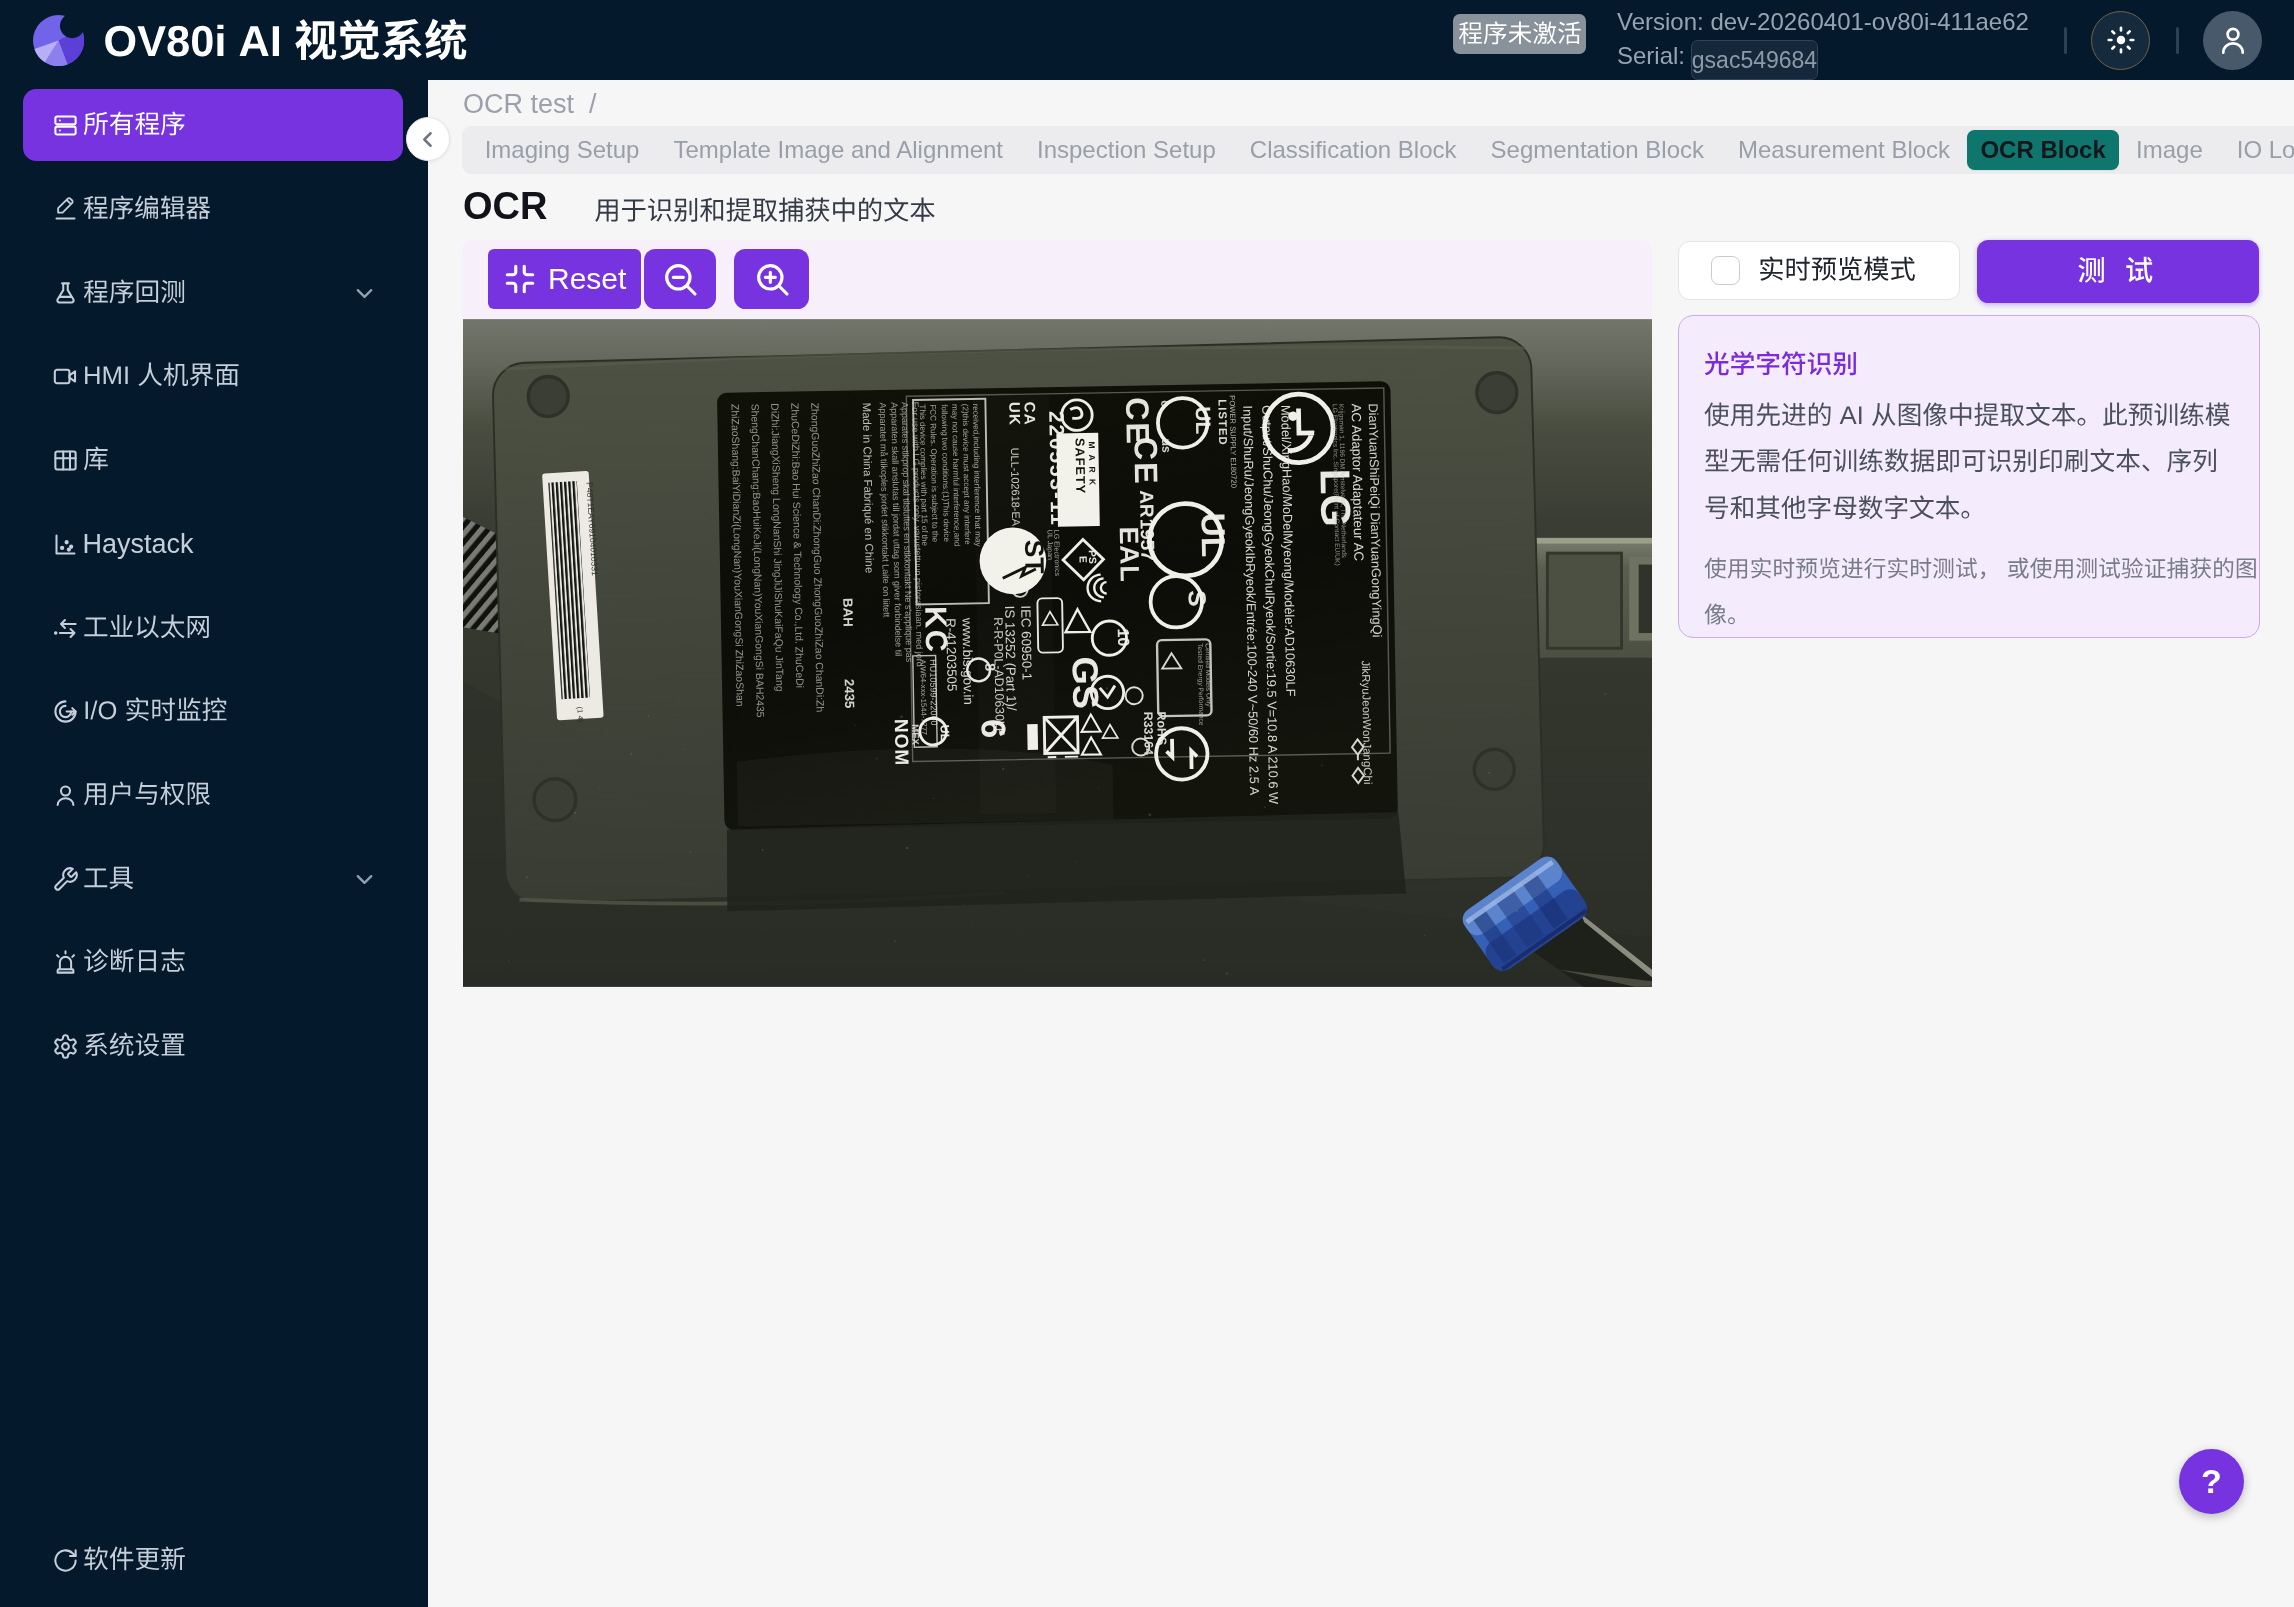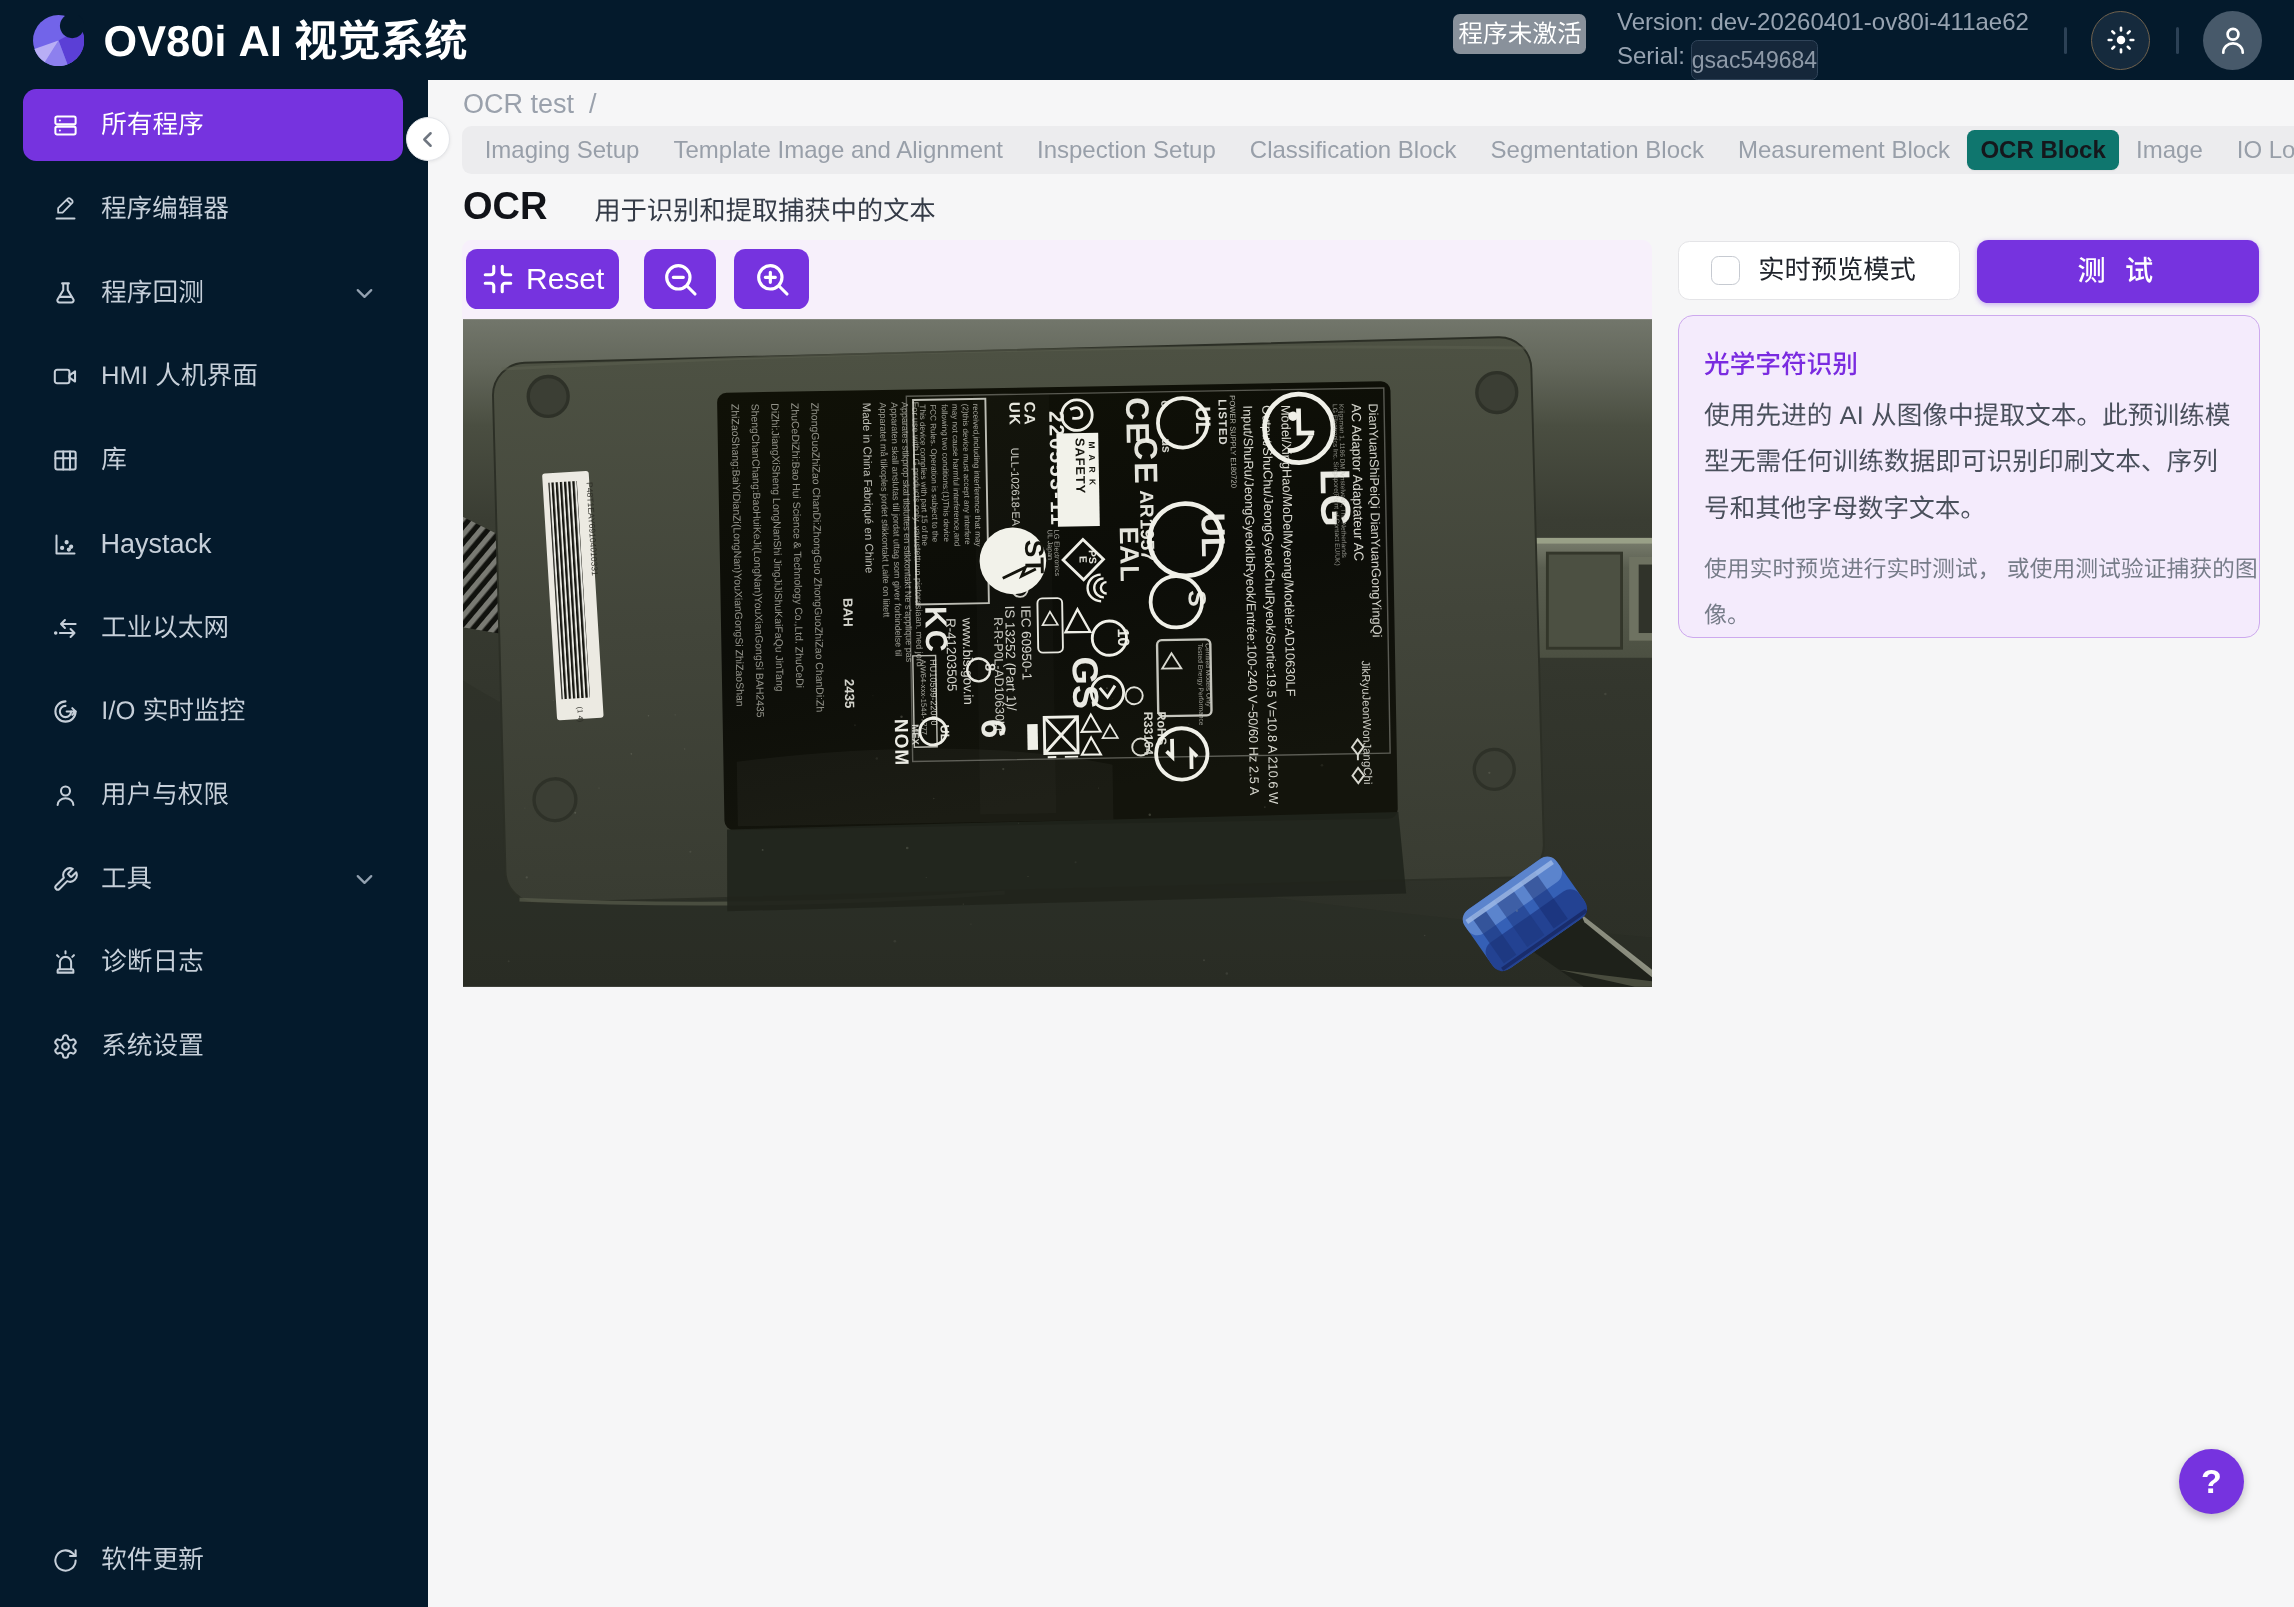--- a/index.html
+++ b/index.html
@@ -23,21 +23,21 @@
 #sunbtn { position:absolute; left:2091px; top:10.5px; width:59px; height:59px; border-radius:50%;
   background:#152a3d; border:1.9px solid #70624e; color:#fff; display:flex; align-items:center; justify-content:center; }
 #avatar { position:absolute; left:2203px; top:10.5px; width:59px; height:59px; border-radius:50%;
   background:#47596a; color:#fff; display:flex; align-items:center; justify-content:center; }
 
 
 .mi { position:absolute; left:23px; width:380px; height:72px; border-radius:13.3px;
   color:#c6cfd9; display:flex; align-items:center; }
 .mi.active { background:#7633df; color:#fff; }
 .mic { margin-left:28.5px; width:27px; height:27px; }
-.mtx { margin-left:22px; }
+.mtx { margin-left:4px; }
 .mt-lat { font-size:27px; }
 .chev { position:absolute; right:25px; top:23px; color:#93a1b0; }
 
 
 #content { position:absolute; left:428px; top:80px; width:1866px; height:1527px; background:#f6f6f7; }
 #collapse { position:absolute; left:406px; top:117px; width:44px; height:44px; border-radius:50%;
   background:#fff; border:1px solid #e4e6ea; color:#6f7680; display:flex; align-items:center;
   justify-content:center; box-shadow:0 1px 3.8px rgba(0,0,0,.08); z-index:5; }
 #crumb { position:absolute; left:463px; top:89px; font-size:27px; color:#9aa1ac; }
 #tabstrip { position:absolute; left:462px; top:126px; width:1832px; height:48px; background:#ececee;
@@ -46,21 +46,21 @@
 .tab.tact { background:#0f766e; color:#15171c; border-radius:7.6px; height:40px; line-height:40px;
   padding:0 13.3px; font-weight:700; box-shadow:0 1px 1.9px rgba(0,0,0,.06); }
 #ocr-h { position:absolute; left:463px; top:185px; font-size:38px; font-weight:700; color:#111319; }
 #ocr-d { position:absolute; left:592px; top:196px; color:#343b47; }
 
 
 #tstrip { position:absolute; left:462px; top:240px; width:1190px; height:79px; background:#f7f0fb;
   border-radius:9.5px 9.5px 0 0; }
 .pbtn { position:absolute; top:249px; height:60px; border-radius:11.4px; background:#7633df;
   color:#fff; display:flex; align-items:center; justify-content:center; }
-#breset { left:466px; width:153px; }
+#breset { left:488px; width:153px;border-radius:6px; }
 #breset span { font-size:30px; margin-left:11.4px; }
 #bzo { left:644px; width:72px; }
 #bzi { left:734px; width:75px; }
 
 #photo { position:absolute; left:463px; top:319px; width:1189px; height:668px; }
 
 
 #ckcard { position:absolute; left:1678px; top:241px; width:282px; height:59px; background:#fff;
   border:1.9px solid #e4e4e7; border-radius:11.4px; }
 #ckbox { position:absolute; left:32px; top:14.3px; width:28.5px; height:28.5px; border:1.9px solid #c6cad1;

